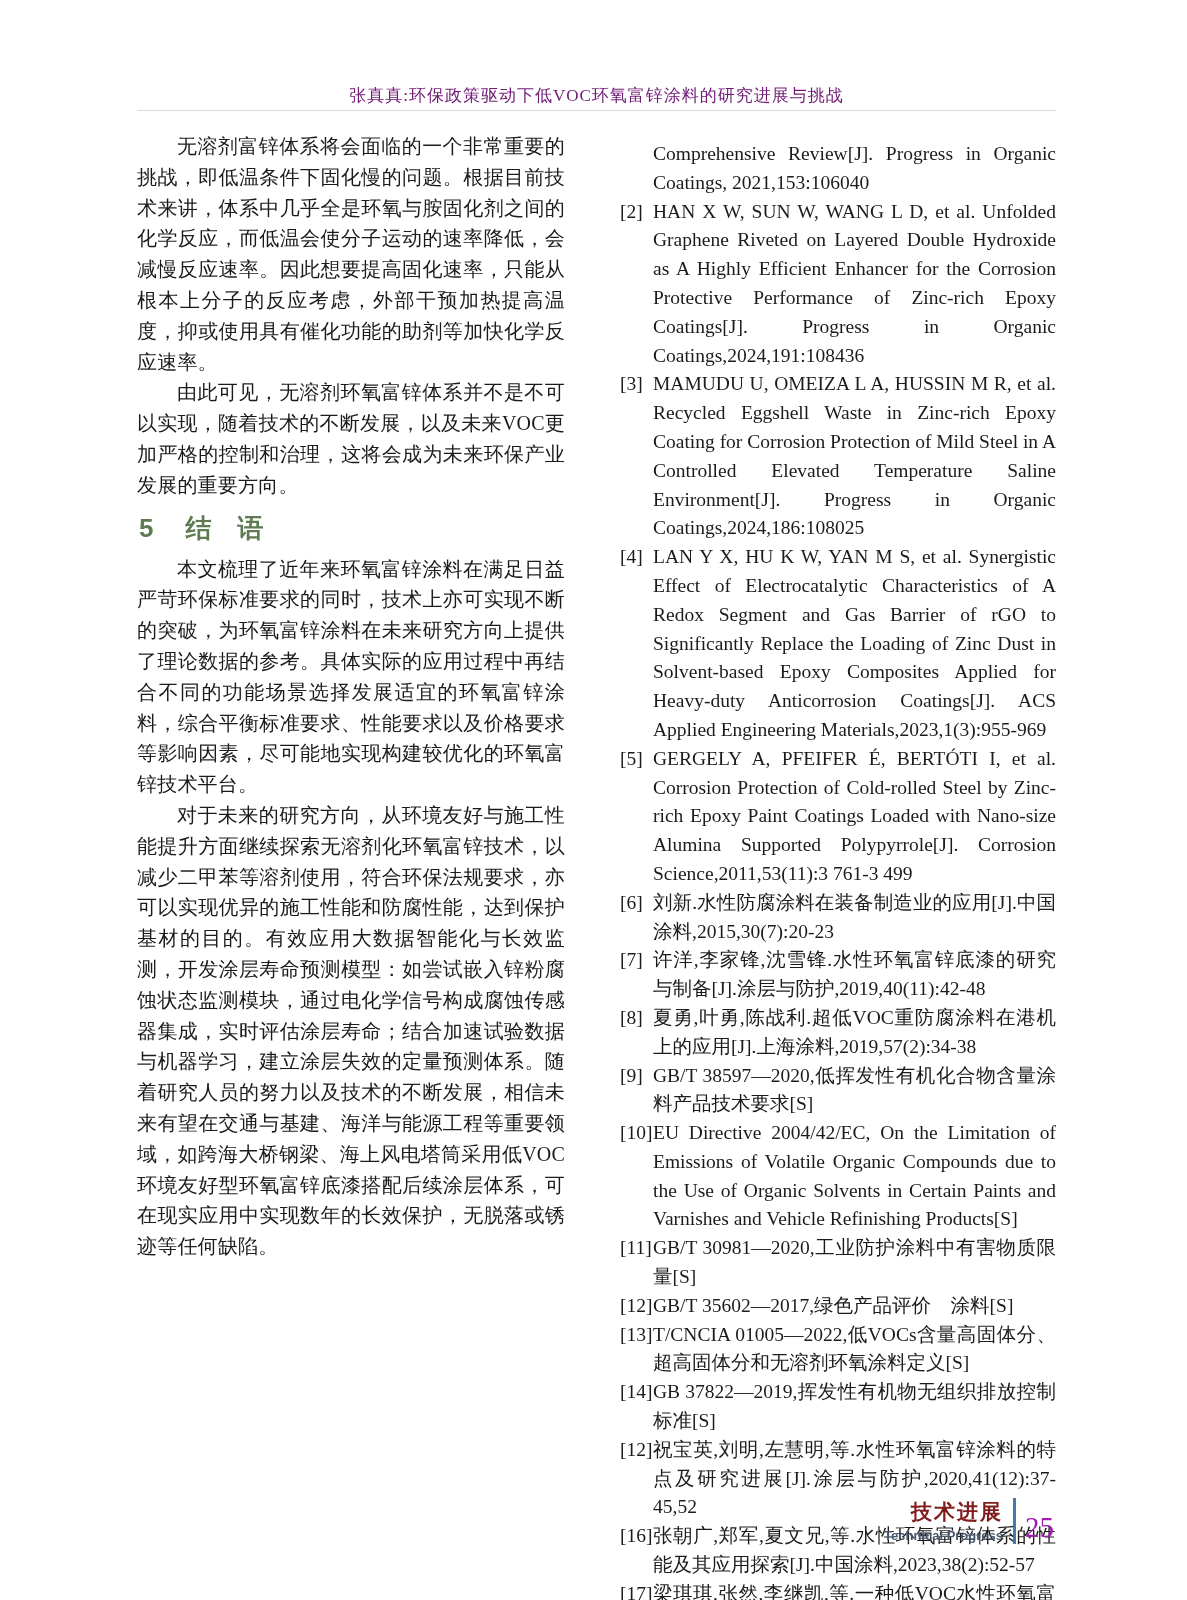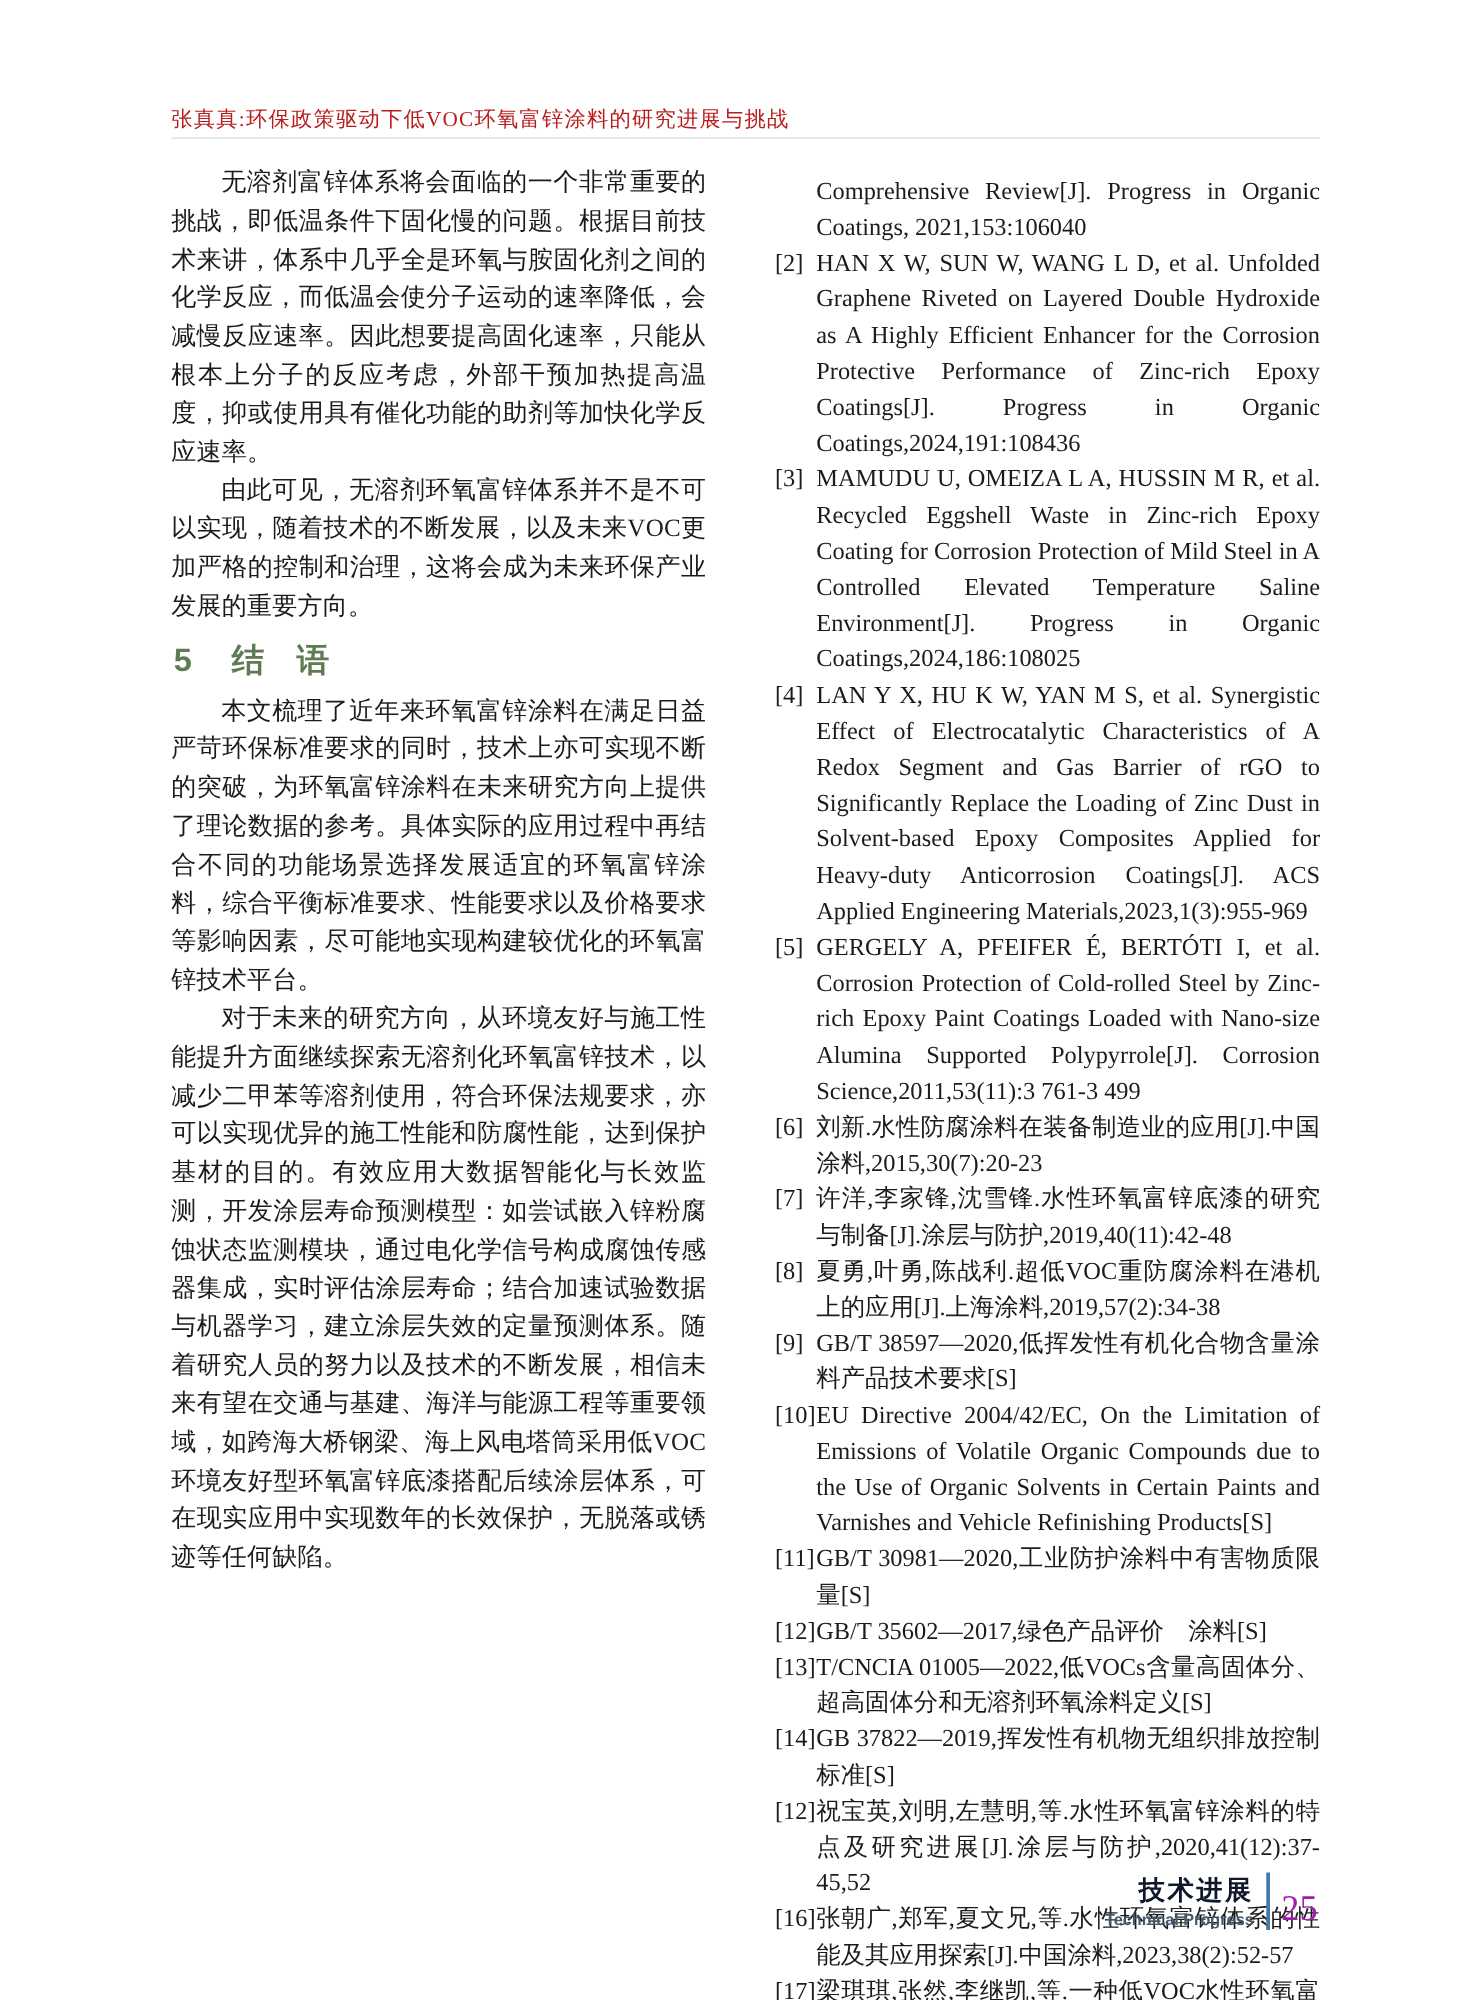--- a/index.html
+++ b/index.html
@@ -3,21 +3,21 @@
 <meta charset="utf-8">
 <style>
   html,body { margin:0; padding:0; background:#ffffff; }
   .page {
     position:relative; width:1187px; height:1600px; background:#ffffff; overflow:hidden;
     font-family:"Liberation Serif","DejaVu Serif",serif; color:#1b1b1b;
   }
   
   .running-title {
     position:absolute; top:84px; left:137px; width:919px;
-    text-align:left; font-size:17px; letter-spacing:1px; color:#b91c1c;
+    text-align:center; font-size:17px; letter-spacing:1px; color:#701a75;
   }
   .header-rule {
     position:absolute; top:110px; left:137px; width:919px; height:1px; background:#d9dcdf;
   }
   
   .columns { position:absolute; top:131px; left:137px; width:919px; display:flex; }
   .col-left  { width:428px; margin-right:35px; }
   .col-right { width:456px; padding-top:9px; }
 
   .body-para {
@@ -33,21 +33,21 @@
   .ref-item { display:flex; align-items:flex-start;margin-left:20px; }
   .col-right .ref-item { font-size:19.5px; line-height:28.8px; }
   .ref-label { flex:0 0 33px; }
   .ref-text  { flex:1; text-align:justify; }
 
   
   .footer { position:absolute; right:133px; bottom:56px; display:flex; align-items:center; }
   .footer-labels { text-align:right; }
   .footer-cn {
     font-family:"Liberation Sans","DejaVu Sans",sans-serif; font-weight:bold;
-    font-size:21px; letter-spacing:2px; color:#0f172a;
+    font-size:21px; letter-spacing:2px; color:#7f1d1d;
   }
   .footer-en {
     font-family:Liberation Sans, sans-serif; font-weight:bold;
     font-size:13px; color:#47586e; margin-top:2px;
   }
   .footer-bar { width:3px; height:46px; background:#4579ab; margin:0 9px 0 10px; }
   .footer-page {
     font-family:"Liberation Serif","DejaVu Serif",serif;
     font-size:29px; color:#a21caf; padding-top:14px;
   }

